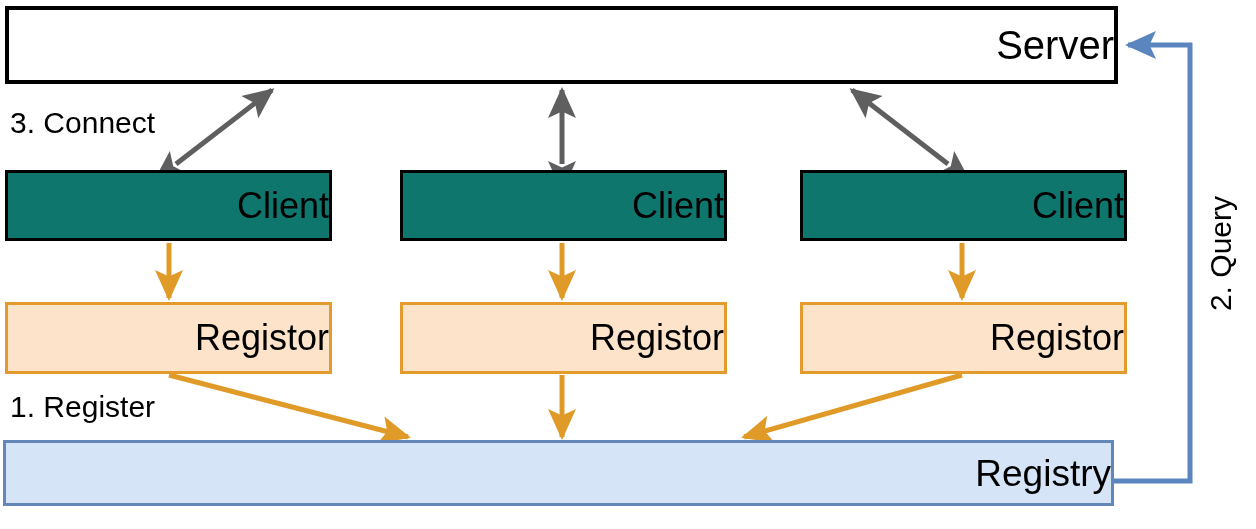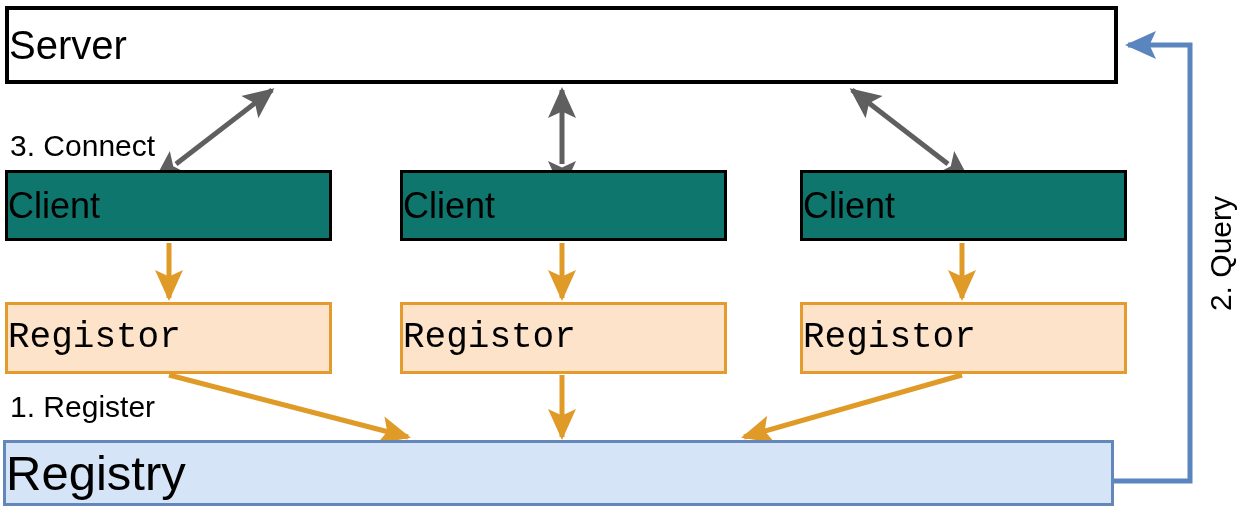--- a/index.html
+++ b/index.html
@@ -23,21 +23,21 @@
     top: 0;
     width: 1256px;
     height: 529px;
     pointer-events: none;
   }
   .node {
     position: absolute;
     box-sizing: border-box;
     display: flex;
     align-items: center;
-    justify-content: flex-start;
+    justify-content: flex-end;
     color: #000000;
     line-height: 1;
   }
   .node-server {
     left: 5px;
     top: 6px;
     width: 1113px;
     height: 78px;
     background: #ffffff;
     border: 4px solid #000000;
@@ -54,45 +54,43 @@
   .client-1 { left: 5px; }
   .client-2 { left: 400px; }
   .client-3 { left: 800px; }
   .node-registor {
     top: 302px;
     width: 327px;
     height: 72px;
     background: #FCE3CA;
     border: 3px solid #E39B2E;
     font-size: 36px;
-    font-family: Liberation Mono, monospace;
   }
   .registor-1 { left: 5px; }
   .registor-2 { left: 400px; }
   .registor-3 { left: 800px; }
   .node-registry {
     left: 3px;
     top: 440px;
     width: 1111px;
     height: 66px;
     background: #D6E4F7;
     border: 3px solid #6287B8;
-    font-size: 49px;
+    font-size: 37px;
   }
   .caption {
     position: absolute;
     color: #000000;
     font-size: 30px;
     line-height: 1;
     white-space: nowrap;
   }
   .caption-connect {
     left: 10px;
     top: 108px;
-    margin-top: 23px;
   }
   .caption-register {
     left: 10px;
     top: 392px;
     text-align: center;
   }
   .caption-query {
     left: 1206px;
     top: 196px;
     transform-origin: 0 0;

